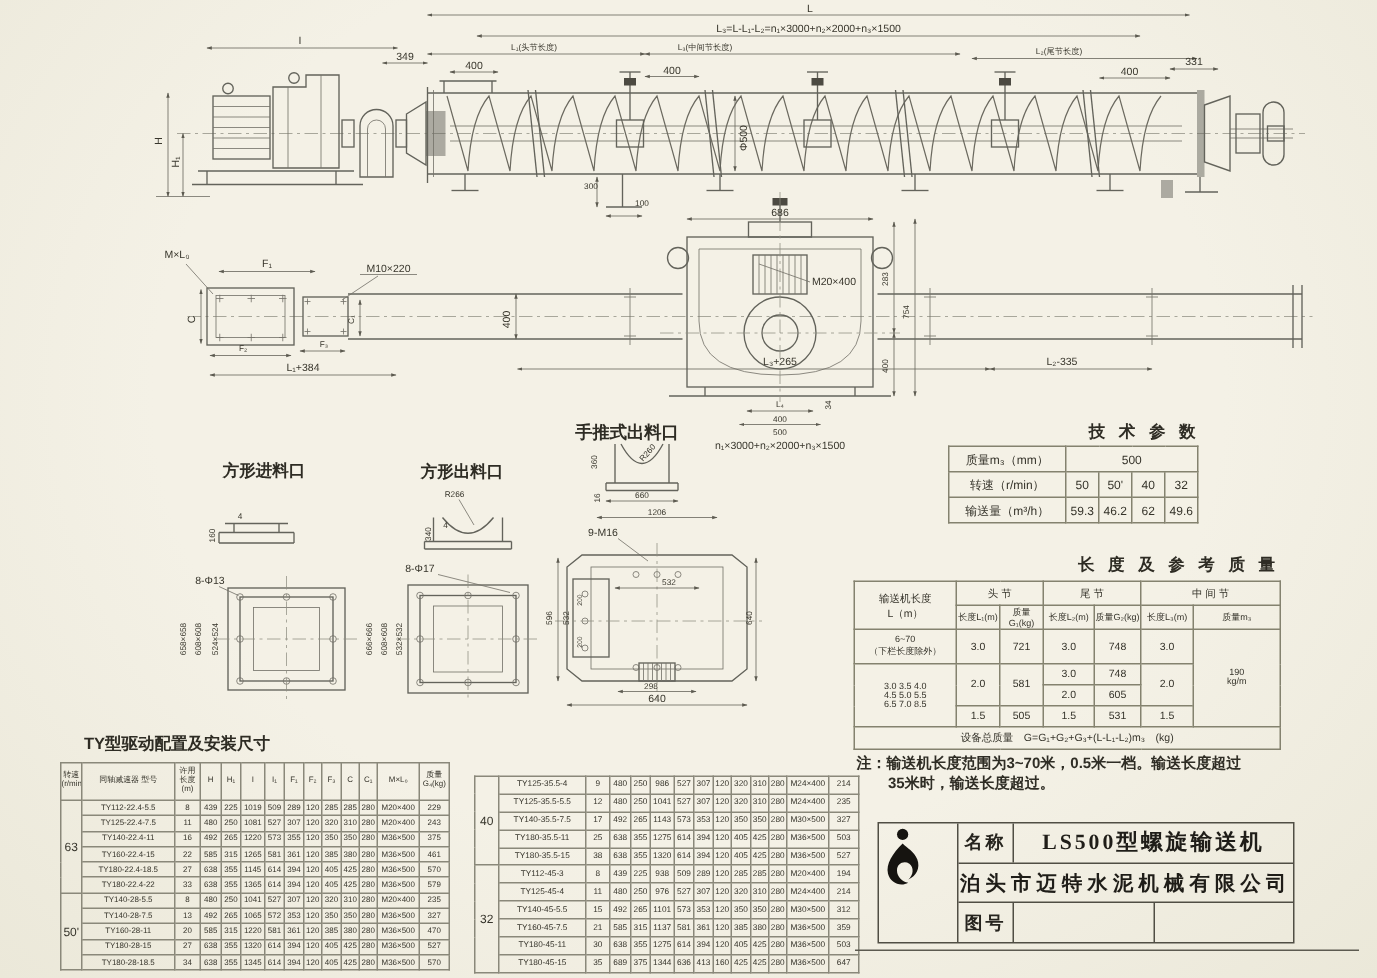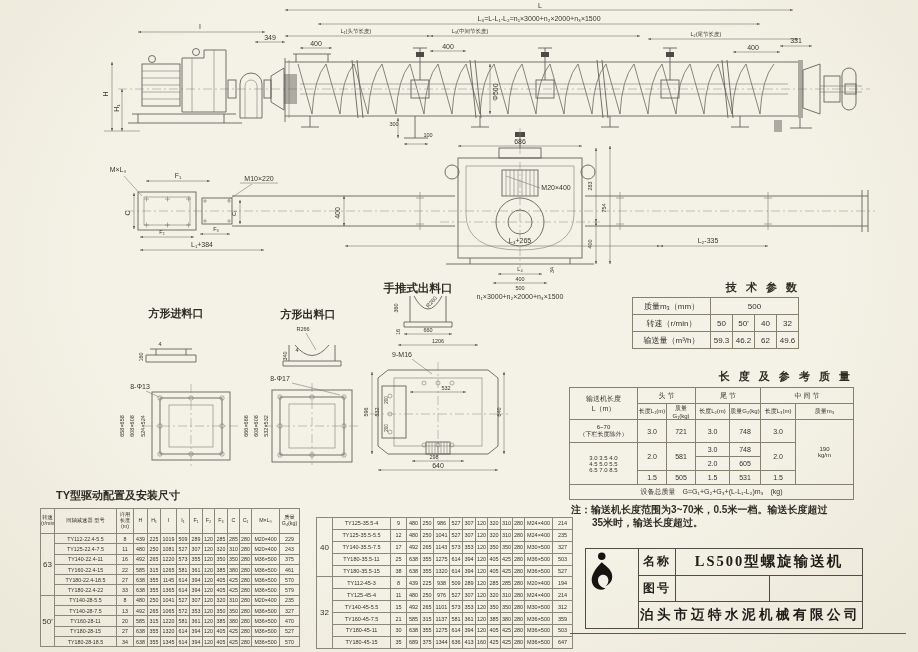--- a/index.html
+++ b/index.html
@@ -905,24 +905,24 @@
         <path d="M21,15 C12,24 6,33 8,42 C10,50 19,54 26,50 C21,49 16,45 16,39 C16,33 22,30 27,33 C31,36 31,43 26,47 C33,44 37,37 34,29 C31,22 25,19 21,15 Z" fill="#161410"></path>
       </svg>
     </span>
   </div>
   <div class="tb-right">
     <div class="tb-row">
       <div class="tb-label">名称</div>
       <div class="tb-value">LS500型螺旋输送机</div>
     </div>
     <div class="tb-row">
+      <div class="tb-company">泊头市迈特水泥机械有限公司</div>
+    </div>
+    <div class="tb-row">
       <div class="tb-label">图号</div>
       <div class="tb-value tb-half"></div>
       <div class="tb-value tb-half2"></div>
     </div>
-    <div class="tb-row">
-      <div class="tb-company">泊头市迈特水泥机械有限公司</div>
-    </div>
   </div>
 </div>
 <div class="rule"></div>
 
 </div>
 
 </body></html>

